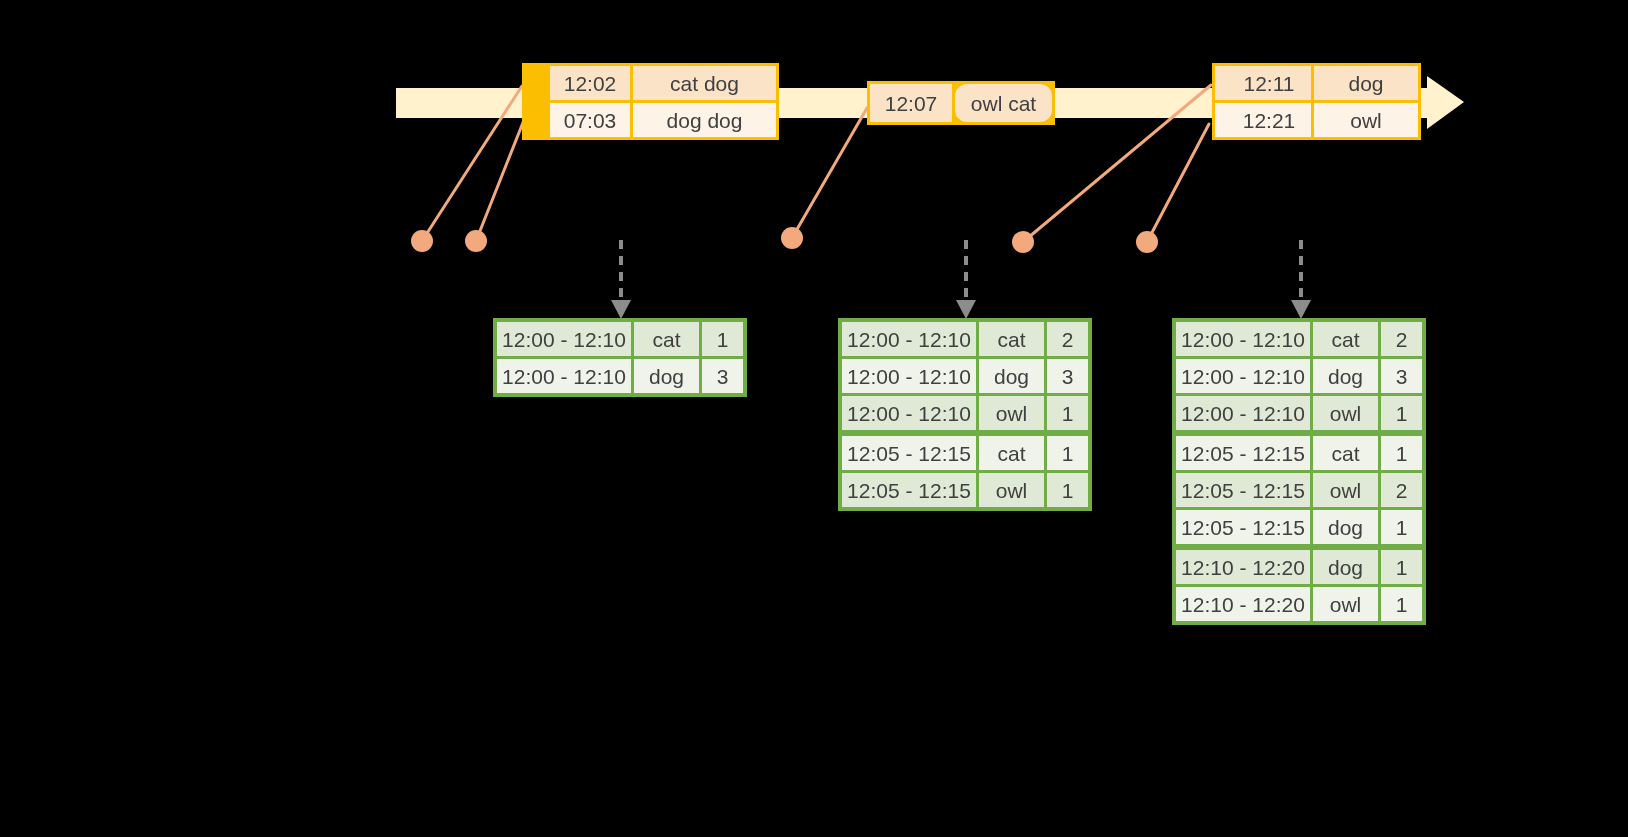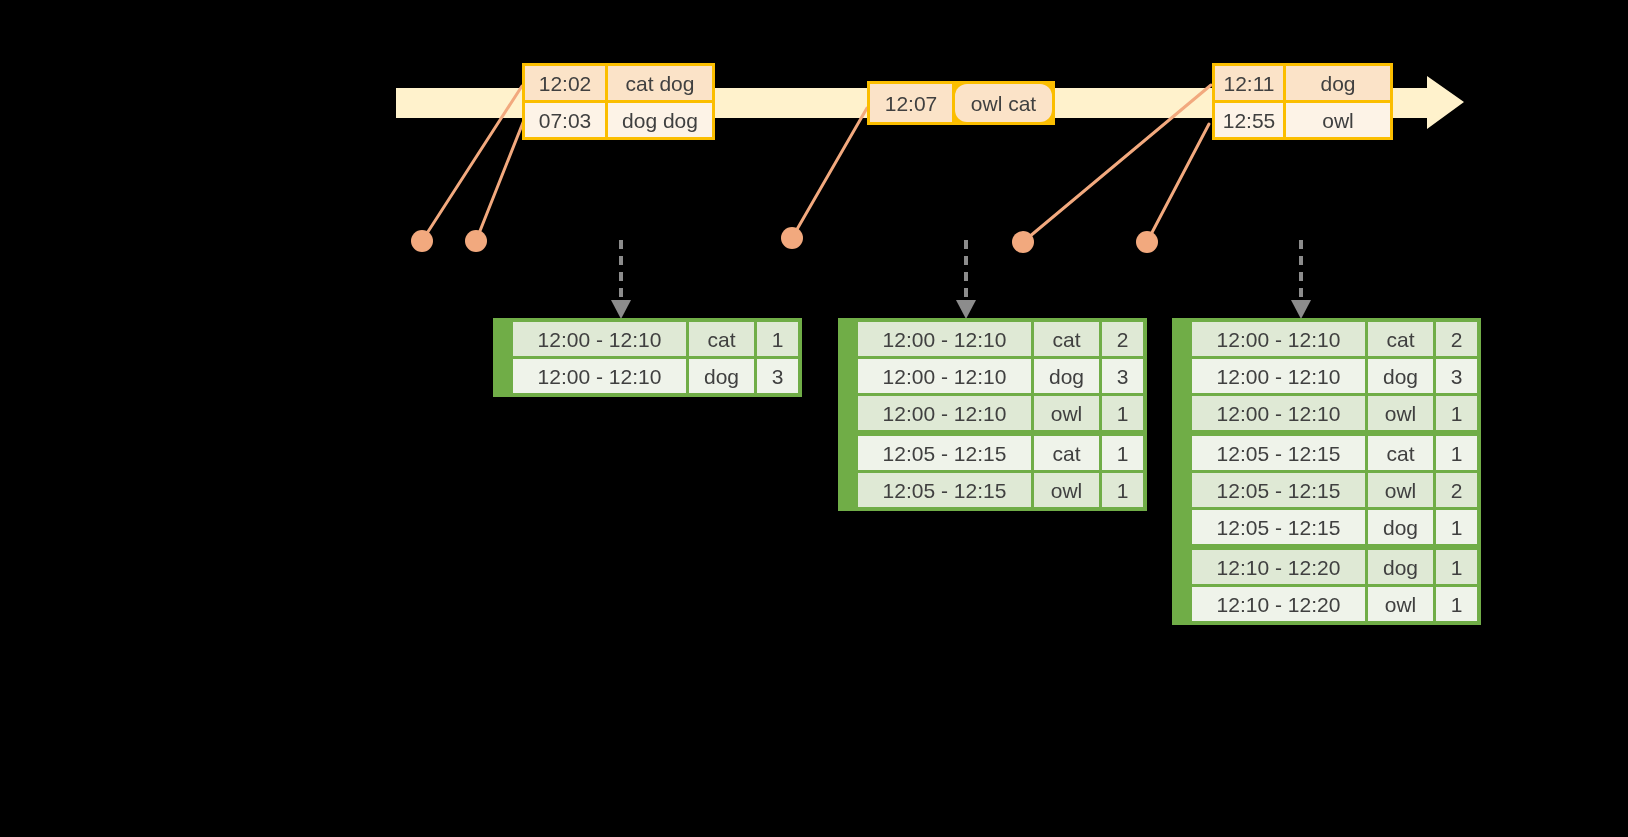--- a/index.html
+++ b/index.html
@@ -21,27 +21,27 @@
   .dtable{position:absolute;z-index:2;display:flex;flex-direction:column;gap:3px;}
   .event-table{background:var(--event-border);padding:3px;}
   .result-table{background:var(--result-border);padding:4px;}
   .row{display:flex;gap:3px;}
   .cell{display:flex;align-items:center;justify-content:center;
         color:var(--text);font-size:21px;line-height:1;}
   .event-table .row .cell{height:34px;}
   #et1 .row .cell{height:38px;}
   .event-table .dark .cell{background:var(--event-row-dark);}
   .event-table .light .cell{background:var(--event-row-light);}
-  #et0 .c0{width:80px;} #et0 .c1{width:104px;}
+  #et0 .c0{width:80px;margin-left:25px;} #et0 .c1{width:143px;}
   #et1 .c0{width:82px;} #et1 .c1{width:97px;border-radius:12px;}
-  #et2 .c0{width:68px;} #et2 .c1{width:104px;}
+  #et2 .c0{width:84px;padding-left:12px;} #et2 .c1{width:104px;}
   .result-table .row .cell{height:34px;}
   .result-table .dark .cell{background:var(--result-row-dark);}
   .result-table .light .cell{background:var(--result-row-light);}
-  .result-table .c0{width:173px;margin-left:16px;} .result-table .c1{width:65px;} .result-table .c2{width:41px;}
+  .result-table .c0{width:134px;} .result-table .c1{width:65px;} .result-table .c2{width:41px;}
   .result-table .group-start{margin-top:3px;}
 </style>
 </head>
 <body>
 
 <div class="canvas">
 
   <svg class="layer" width="1628" height="837" viewBox="0 0 1628 837">
 
     <polygon class="timeline-shape" points="396,88 1427,88 1427,76 1464,102 1427,129 1427,118 396,118"></polygon>
@@ -87,21 +87,21 @@
         <div class="cell c0">12:07</div>
         <div class="cell c1">owl cat</div>
       </div>
     </div>
   <div id="et2" class="dtable event-table" style="left:1212px;top:63px">
       <div class="row dark">
         <div class="cell c0">12:11</div>
         <div class="cell c1">dog</div>
       </div>
       <div class="row light">
-        <div class="cell c0">12:55</div>
+        <div class="cell c0">12:21</div>
         <div class="cell c1">owl</div>
       </div>
     </div>
 
   <div id="rt0" class="dtable result-table" style="left:493px;top:318px">
       <div class="row dark">
         <div class="cell c0">12:00 - 12:10</div>
         <div class="cell c1">cat</div>
         <div class="cell c2">1</div>
       </div>

